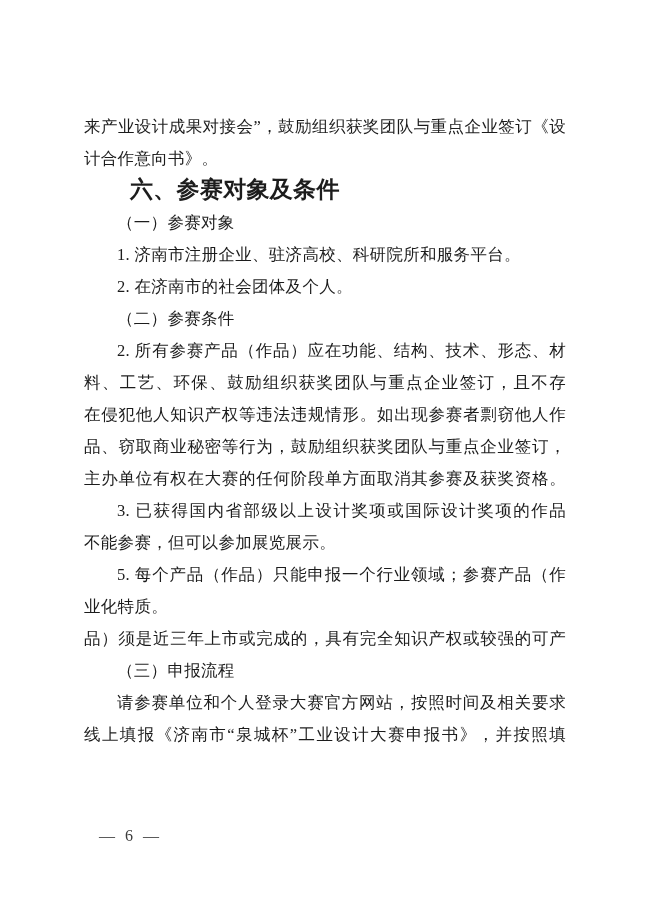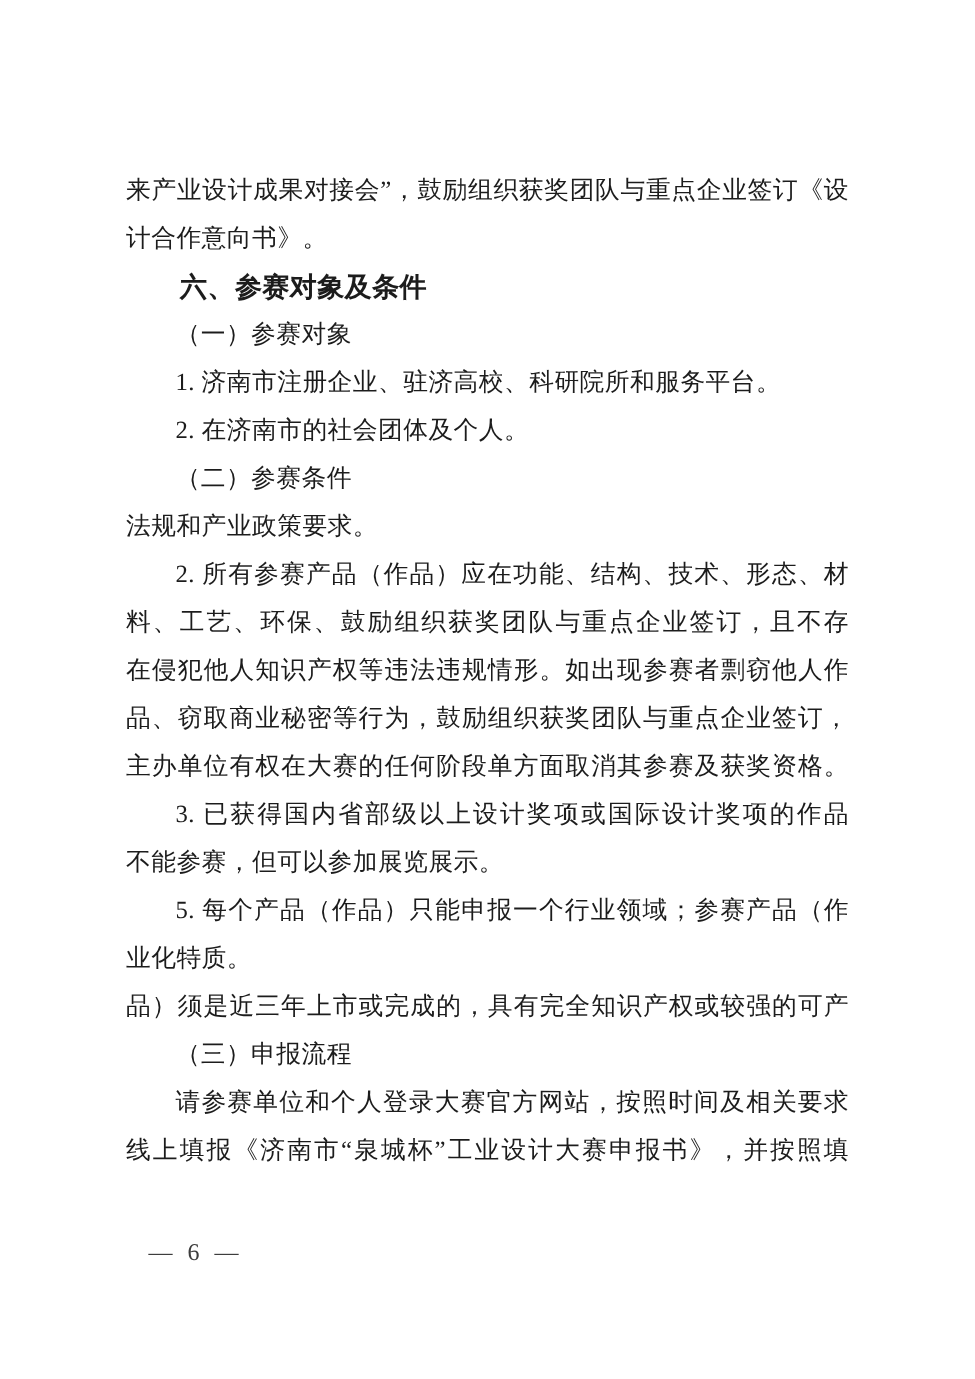--- a/index.html
+++ b/index.html
@@ -41,23 +41,23 @@
   }
   .line.indent {
     text-indent: 2em;
   }
   .line.fill {
     text-align: justify;
     text-align-last: justify;
     text-justify: inter-character;
   }
   .block.heading .line {
-    font-family: Liberation Sans, sans-serif;
+    font-family: Liberation Mono, monospace;
     font-weight: 700;
-    font-size: 18px;
+    font-size: 23px;
   }
   .page-number {
     position: absolute;
     left: 99px;
     top: 821px;
     font-size: 16px;
     line-height: 30px;
     color: #3d3d3d;
     letter-spacing: 3px;
     font-family: "Liberation Serif", "DejaVu Serif", serif;
@@ -81,21 +81,20 @@
       <div class="block body">
         <div class="line indent">1. 济南市注册企业、驻济高校、科研院所和服务平台。</div>
       </div>
       <div class="block body">
         <div class="line indent">2. 在济南市的社会团体及个人。</div>
       </div>
       <div class="block body">
         <div class="line indent">（二）参赛条件</div>
       </div>
       <div class="block body">
-        <div class="line">法规和产业政策要求。</div>
       </div>
       <div class="block body">
         <div class="line indent fill">2. 所有参赛产品（作品）应在功能、结构、技术、形态、材</div>
         <div class="line fill">料、工艺、环保、鼓励组织获奖团队与重点企业签订，且不存</div>
         <div class="line fill">在侵犯他人知识产权等违法违规情形。如出现参赛者剽窃他人作</div>
         <div class="line fill">品、窃取商业秘密等行为，鼓励组织获奖团队与重点企业签订，且</div>
         <div class="line fill">主办单位有权在大赛的任何阶段单方面取消其参赛及获奖资格。</div>
       </div>
       <div class="block body">
         <div class="line indent fill">3. 已获得国内省部级以上设计奖项或国际设计奖项的作品</div>

